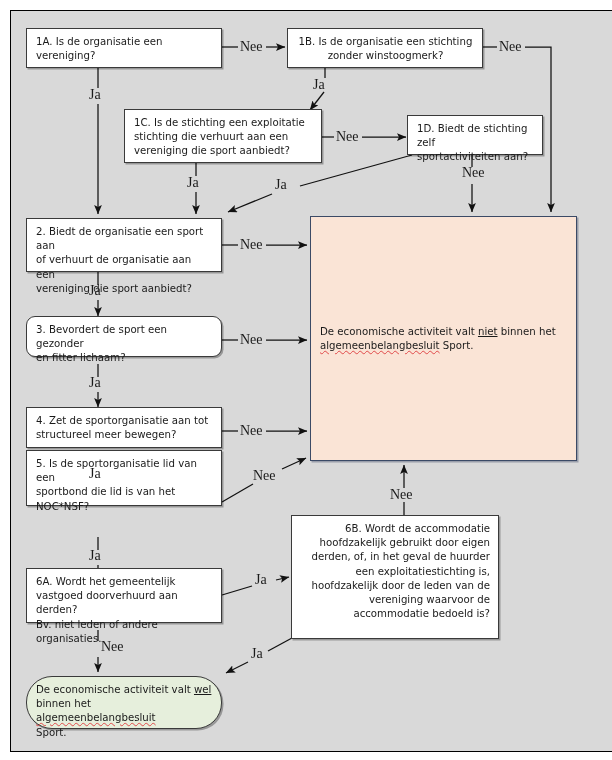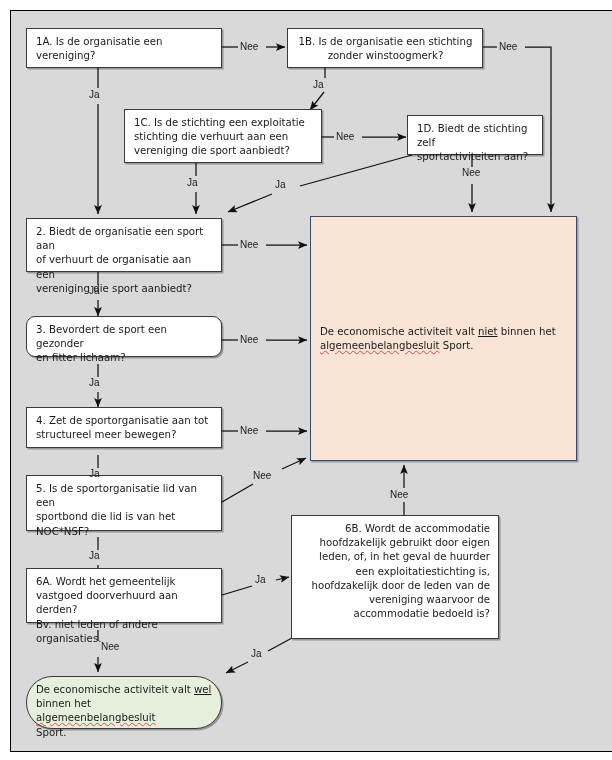--- a/index.html
+++ b/index.html
@@ -50,24 +50,24 @@
     box-shadow: 1.5px 1.5px 0 rgba(60,70,100,0.40);
     display: flex;
     align-items: center;
   }
   .node.green {
     background: #e6efdc;
     border: 1.2px solid #3a3a3a;
   }
   .lbl {
     position: absolute;
-    font-size: 10px;
+    font-size: 14px;
     line-height: 12px;
     color: #1a1a1a;
-    font-family: Liberation Sans, sans-serif;
+    font-family: Liberation Serif, serif;
     white-space: nowrap;
   }
   u.plain { text-underline-offset: 1px; }
   .sp {
     text-decoration: underline;
     text-decoration-style: wavy;
     text-decoration-color: #e04a4a;
     text-decoration-thickness: 1px;
     text-underline-offset: 1px;
   }
@@ -179,36 +179,36 @@
   <div class="node" style="left:26px; top:316px; width:196px; height:41px;border-radius:9px;">
     <span>3. Bevordert de sport een gezonder</span><br>
     <span>en fitter lichaam?</span>
   </div>
 
   <div class="node" style="left:26px; top:407px; width:196px; height:41px;">
     <span>4. Zet de sportorganisatie aan tot</span><br>
     <span>structureel meer bewegen?</span>
   </div>
 
-  <div class="node" style="left:26px; top:475px; width:196px; height:56px;">
+  <div class="node" style="left:26px; top:450px; width:196px; height:56px;">
     <span>5. Is de sportorganisatie lid van een</span><br>
     <span>sportbond die lid is van het</span><br>
     <span>NOC*NSF?</span>
   </div>
 
   <div class="node" style="left:26px; top:568px; width:196px; height:55px;">
     <span>6A. Wordt het gemeentelijk</span><br>
     <span>vastgoed doorverhuurd aan derden?</span><br>
     <span>Bv. niet leden of andere organisaties.</span>
   </div>
 
   <div class="node" style="left:291px; top:515px; width:208px; height:124px;text-align:right;">
     <span>6B. Wordt de accommodatie</span><br>
     <span>hoofdzakelijk gebruikt door eigen</span><br>
-    <span>leden, of, in het geval de huurder</span><br>
+    <span>derden, of, in het geval de huurder</span><br>
     <span>een exploitatiestichting is,</span><br>
     <span>hoofdzakelijk door de leden van de</span><br>
     <span>vereniging waarvoor de</span><br>
     <span>accommodatie bedoeld is?</span>
   </div>
 
   <div class="node pink" style="left:310px; top:216px; width:267px; height:245px;">
     <div style="width:100%;">
       <span>De economische activiteit valt </span><u class="plain">niet</u><span> binnen het </span><br><span class="sp">algemeenbelangbesluit</span><span> Sport.</span>
     </div>

